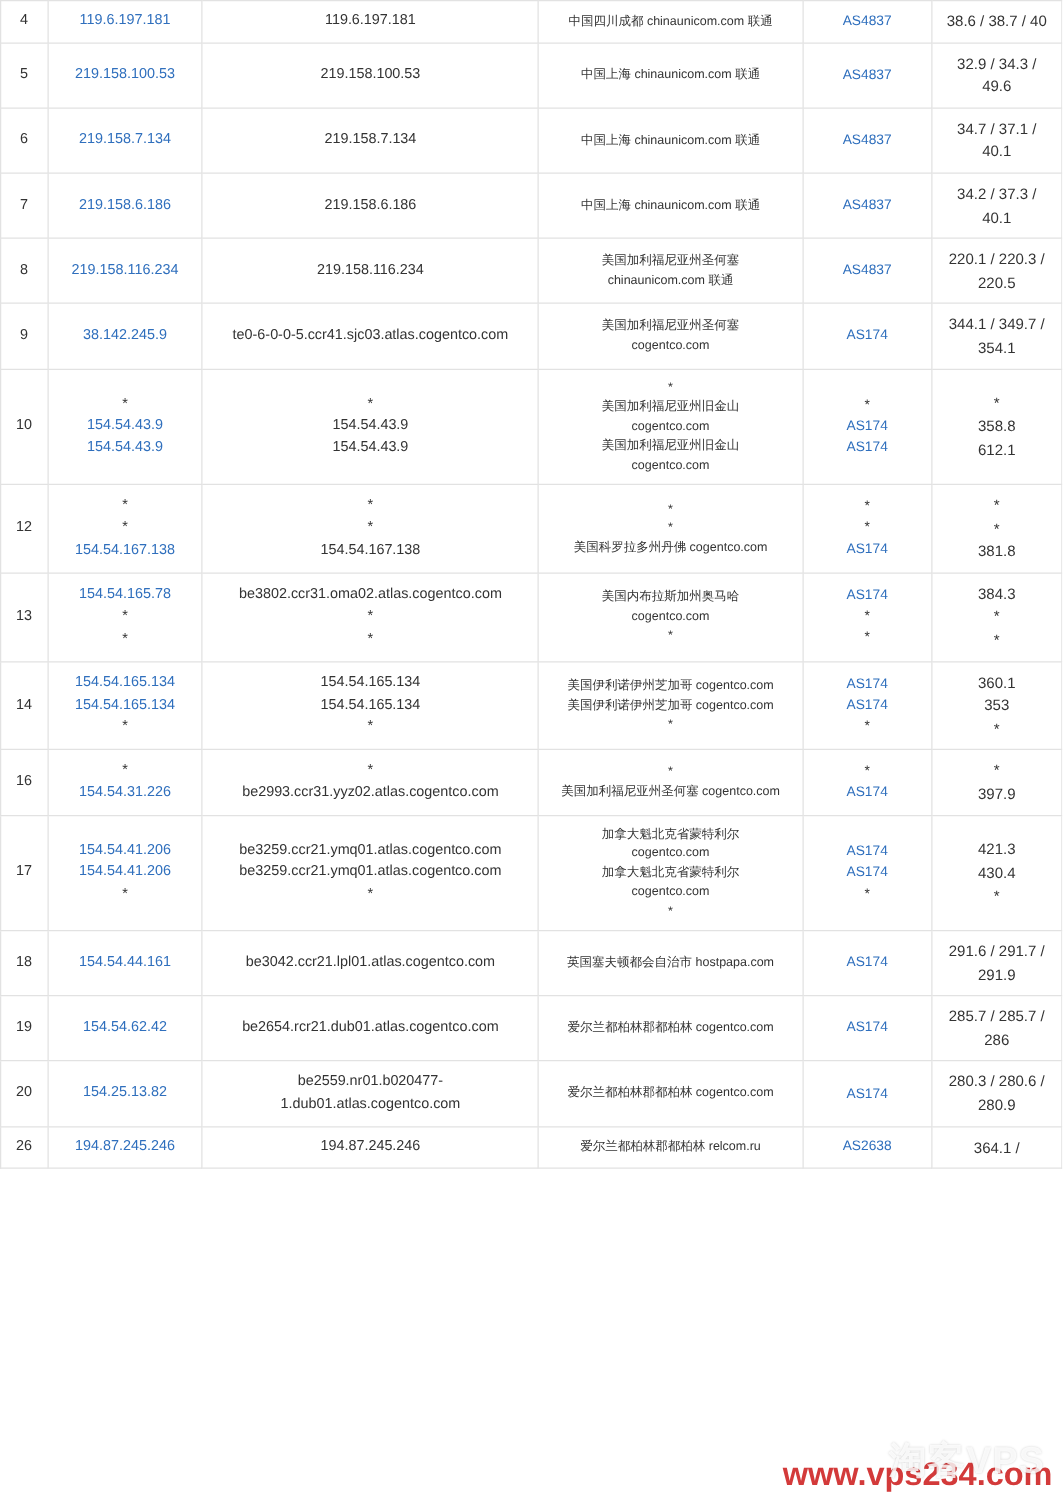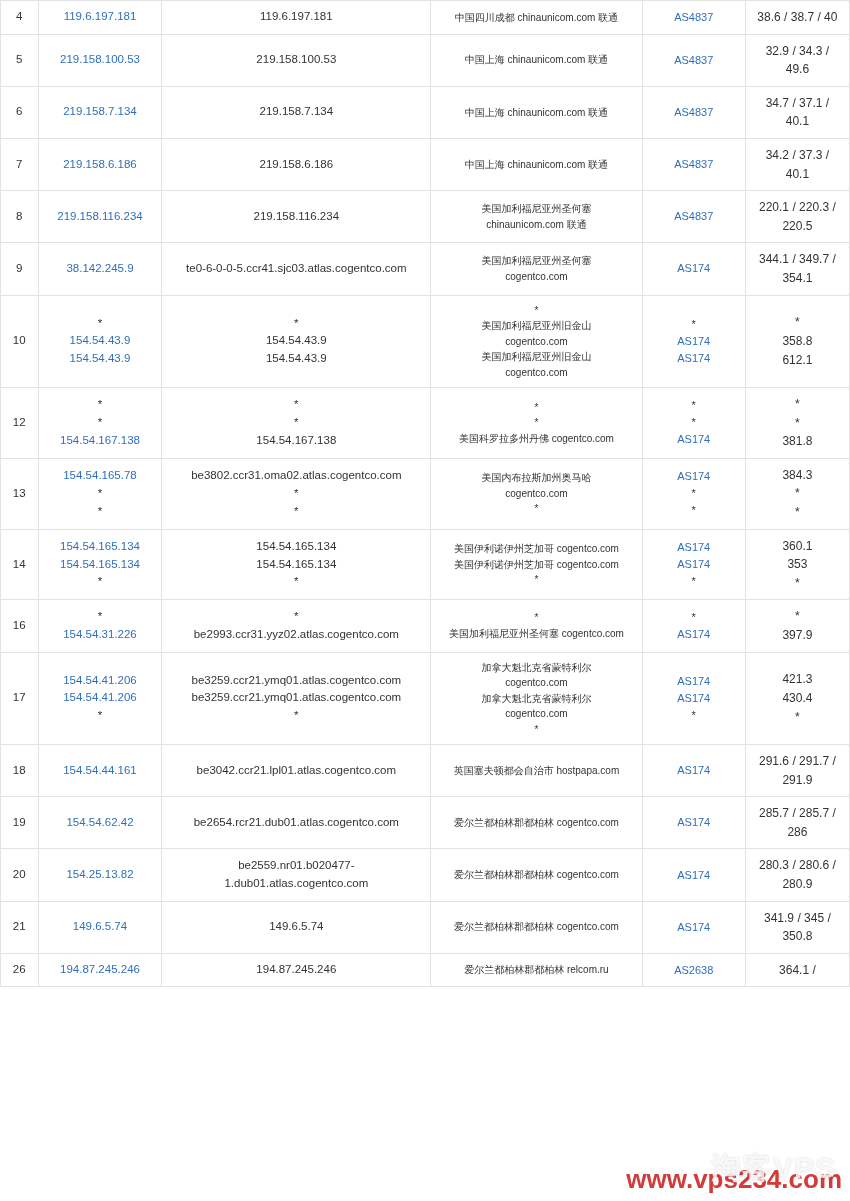--- a/index.html
+++ b/index.html
@@ -424,39 +424,20 @@
           </td>
           <td class="asn">
             <span class="ln">AS174</span>
           </td>
           <td class="rtt">
             <span class="ln">280.3 / 280.6 /</span>
             <span class="ln">280.9</span>
           </td>
         </tr>
         <tr>
-          <td class="hop">21</td>
-          <td class="ip">
-            <span class="ln">149.6.5.74</span>
-          </td>
-          <td class="host">
-            <span class="ln">149.6.5.74</span>
-          </td>
-          <td class="geo">
-            <span class="ln">爱尔兰都柏林郡都柏林 cogentco.com</span>
-          </td>
-          <td class="asn">
-            <span class="ln">AS174</span>
-          </td>
-          <td class="rtt">
-            <span class="ln">341.9 / 345 /</span>
-            <span class="ln">350.8</span>
-          </td>
-        </tr>
-        <tr>
           <td class="hop">26</td>
           <td class="ip">
             <span class="ln">194.87.245.246</span>
           </td>
           <td class="host">
             <span class="ln">194.87.245.246</span>
           </td>
           <td class="geo">
             <span class="ln">爱尔兰都柏林郡都柏林 relcom.ru</span>
           </td>

